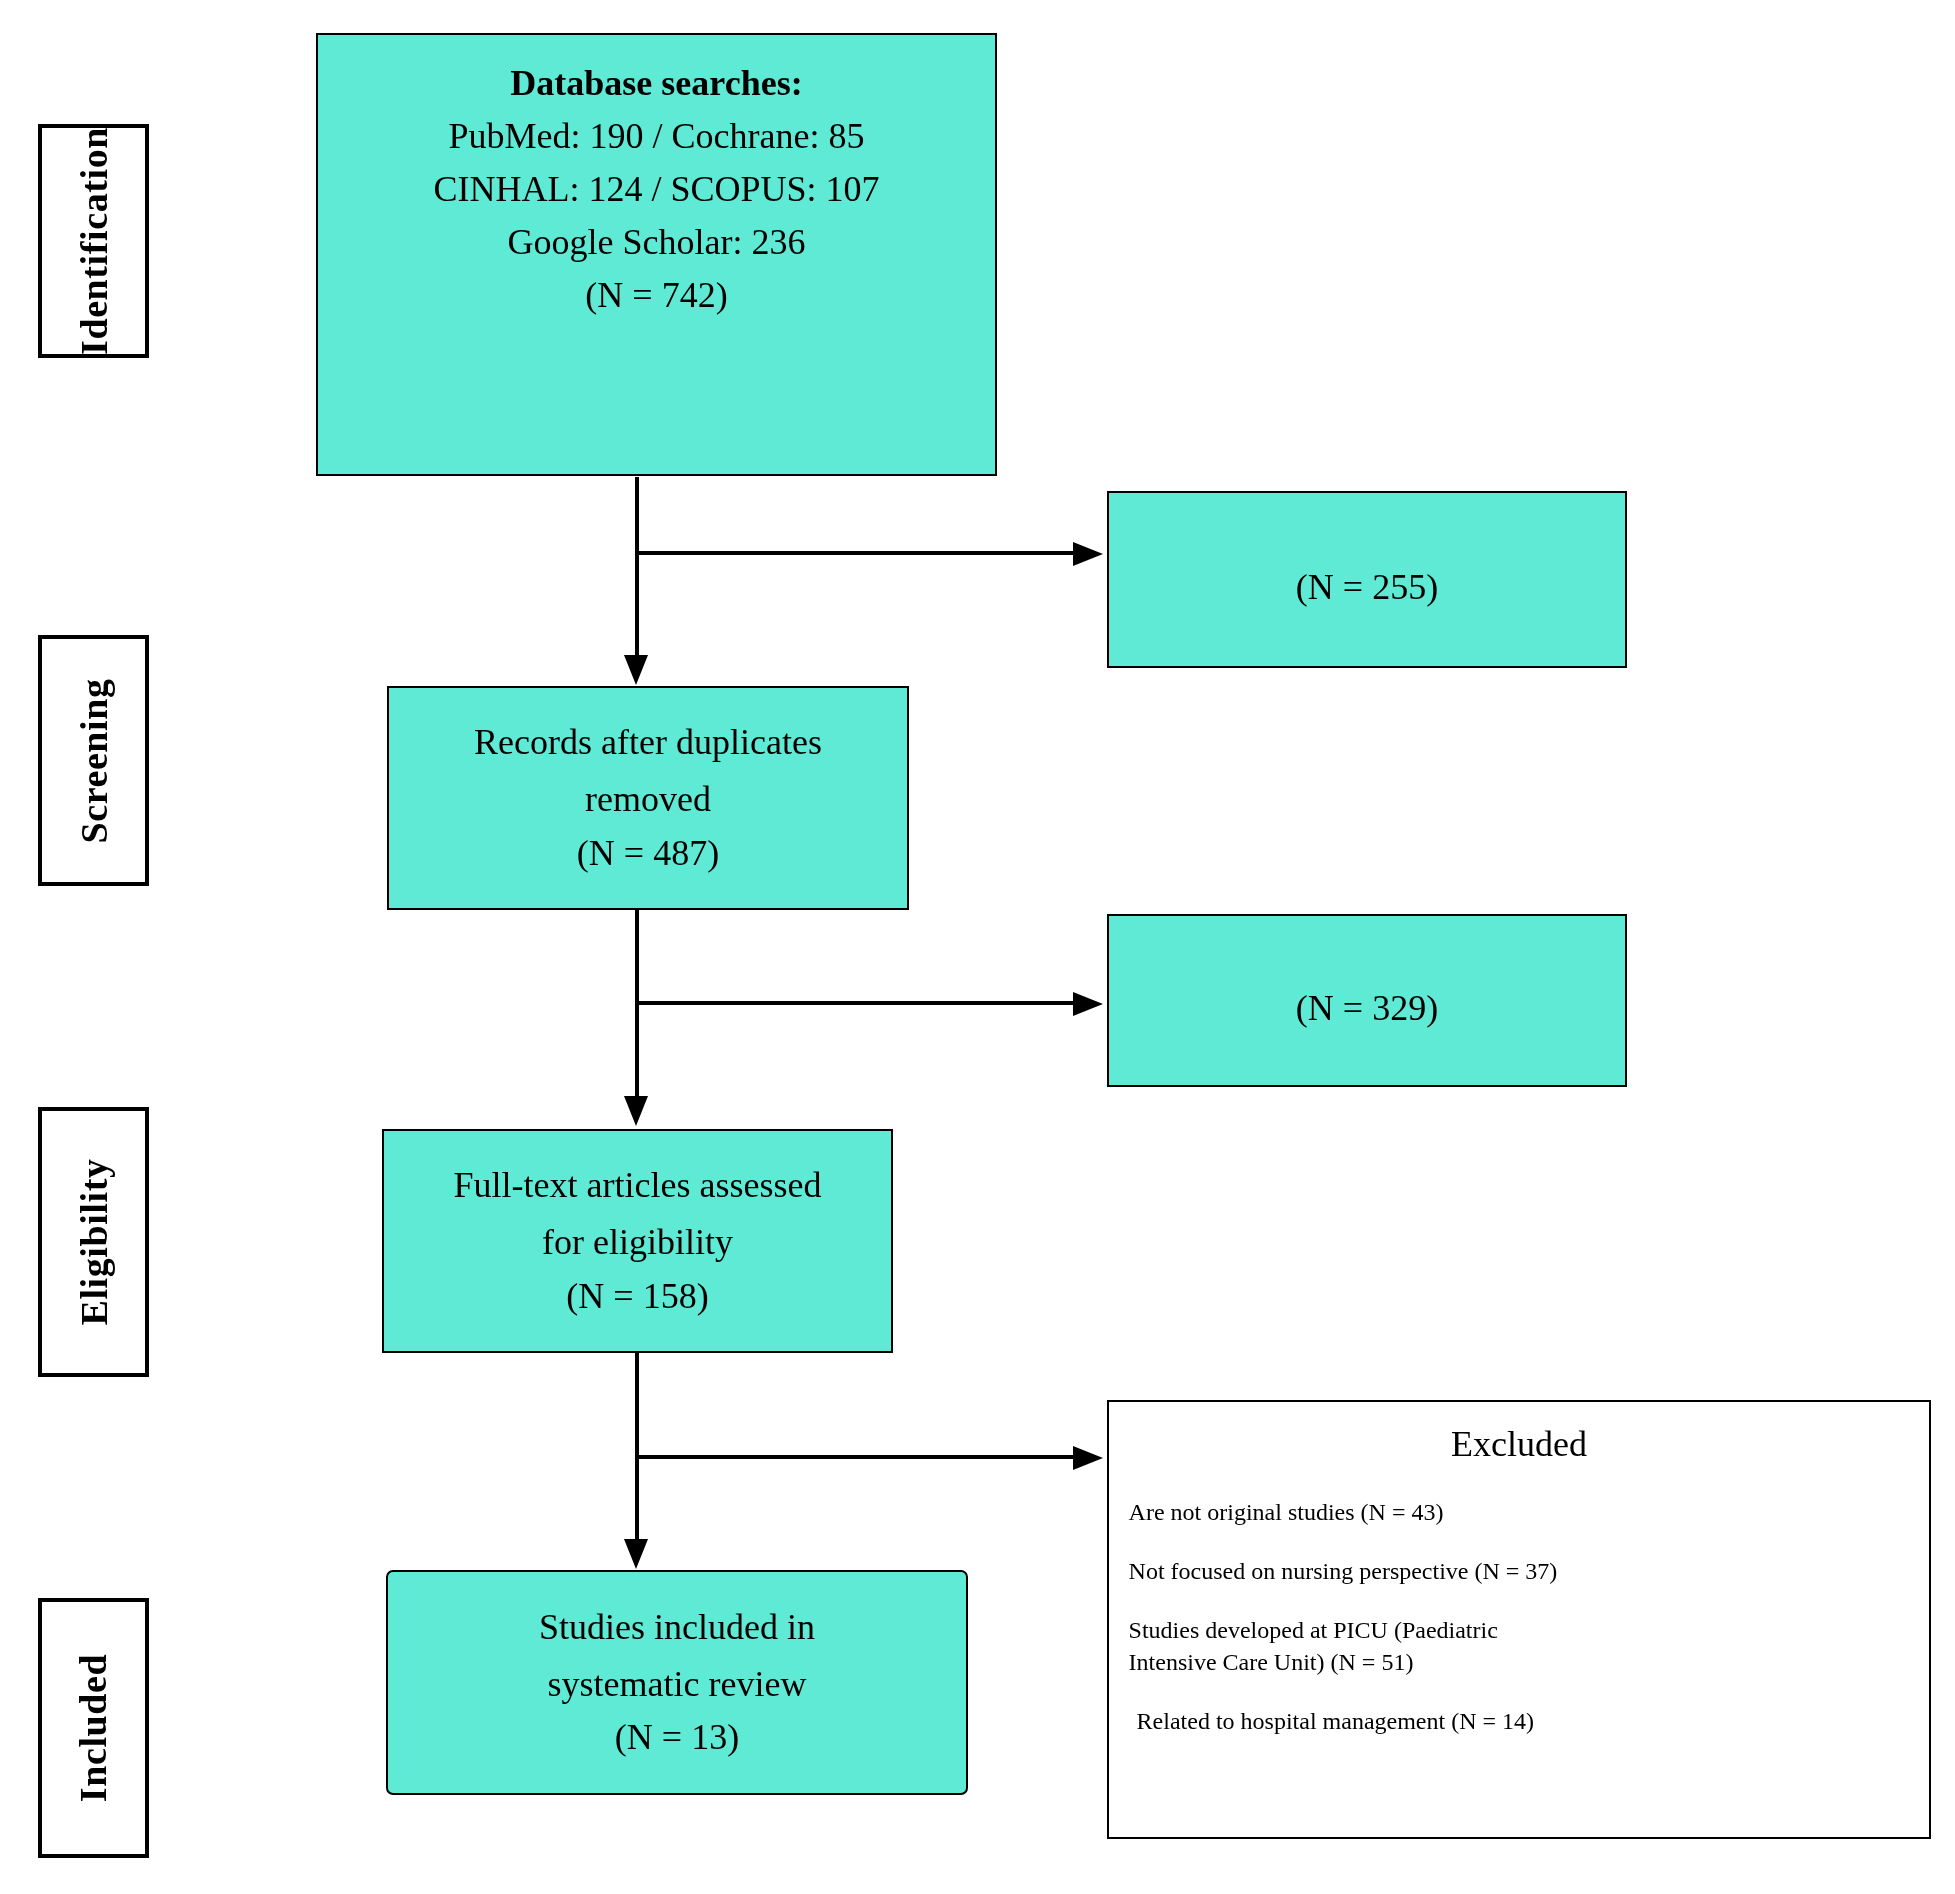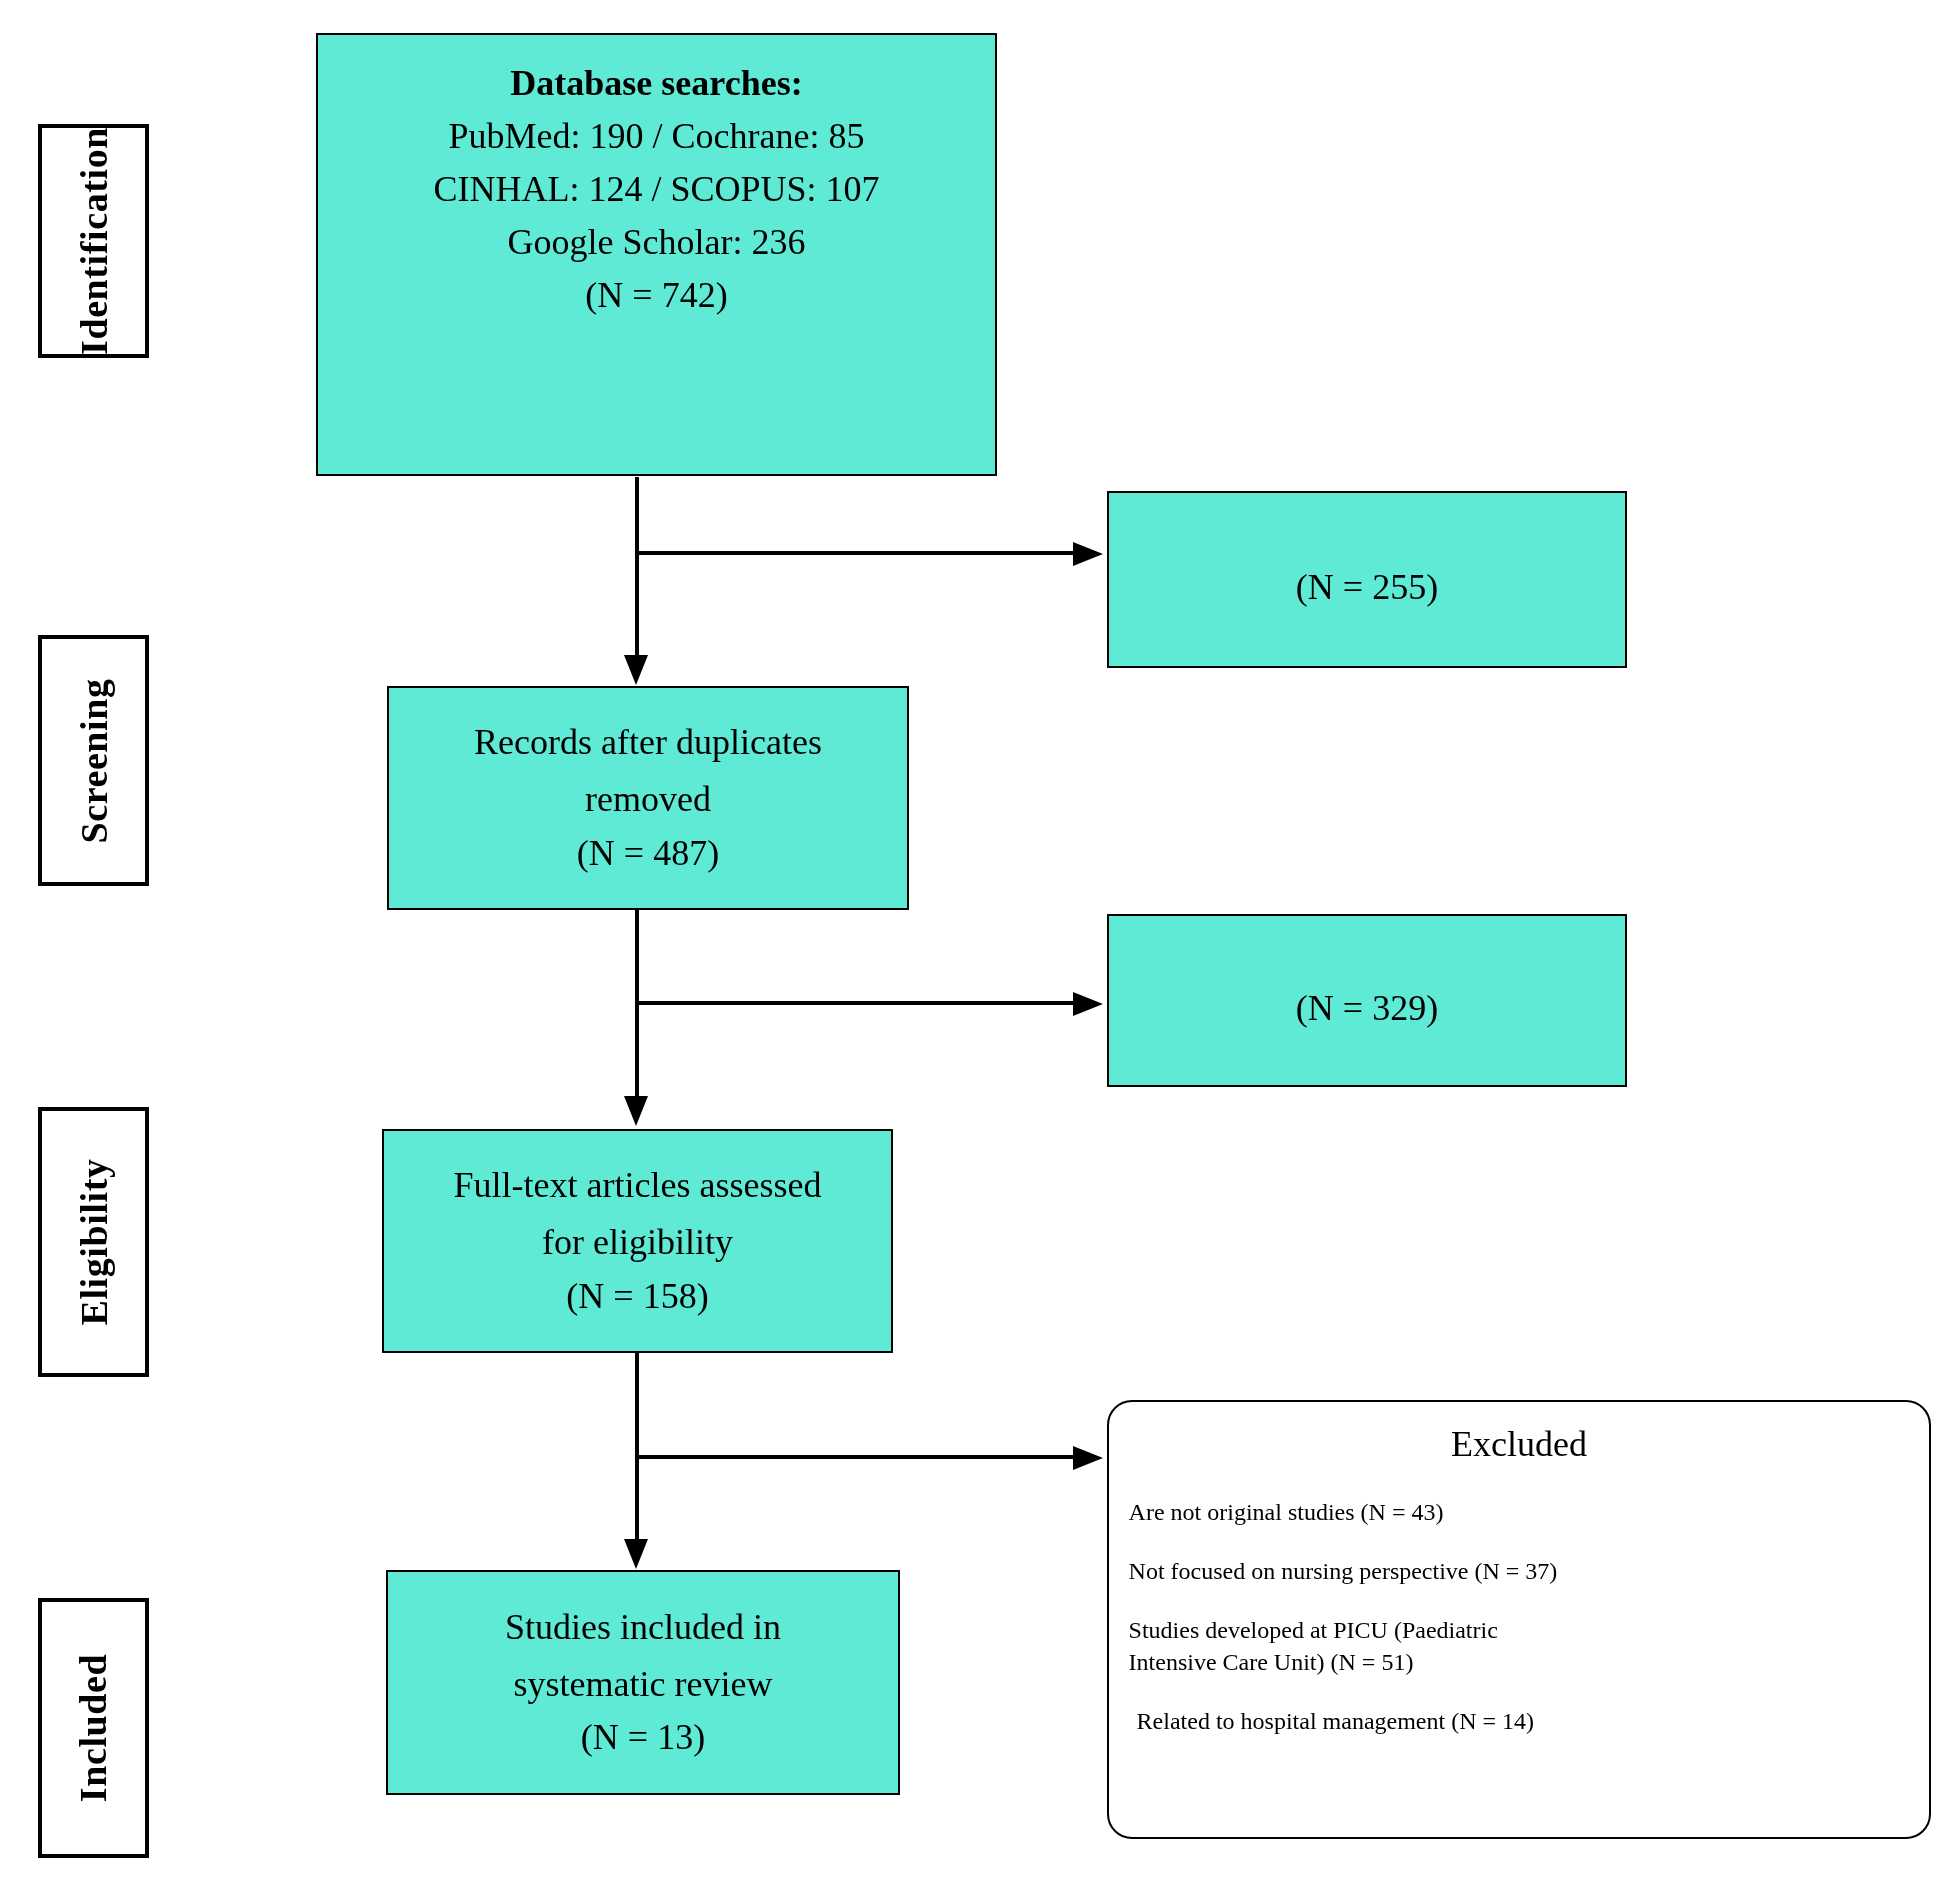--- a/index.html
+++ b/index.html
@@ -157,30 +157,30 @@
   <div class="box" style="left:1107px; top:914px; width:520px; height:173px;">
     <span class="line gap-top-lg">(N = 329)</span>
   </div>
 
   <div class="box" style="left:382px; top:1129px; width:511px; height:224px;">
     <span class="line">Full-text articles assessed</span>
     <span class="line gap-top">for eligibility</span>
     <span class="line gap-top-lg">(N = 158)</span>
   </div>
 
-  <div class="listbox" style="left:1107px; top:1400px; width:824px; height:439px;border-radius:25px;">
+  <div class="listbox" style="left:1107px; top:1400px; width:824px; height:439px;">
     <span class="heading">Excluded</span>
     <span class="item">Are not original studies (N = 43)</span>
     <span class="item">Not focused on nursing perspective (N = 37)</span>
     <span class="item">Studies developed at PICU (Paediatric
 Intensive Care Unit) (N = 51)</span>
     <span class="item">Related to hospital management (N = 14)</span>
   </div>
 
-  <div class="box" style="left:386px; top:1570px; width:514px; height:225px;">
+  <div class="box" style="left:386px; top:1570px; width:582px; height:225px;border-radius:7px;">
     <span class="line">Studies included in</span>
     <span class="line gap-top">systematic review</span>
     <span class="line gap-top-lg">(N = 13)</span>
   </div>
 
   <div class="vline" style="left:635px; top:477px; height:179px;"></div>
   <div class="arrow-down" style="left:624px; top:655px;"></div>
 
   <div class="hline" style="left:635px; top:551px; width:440px;"></div>
   <div class="arrow-right" style="left:1073px; top:542px;"></div>

